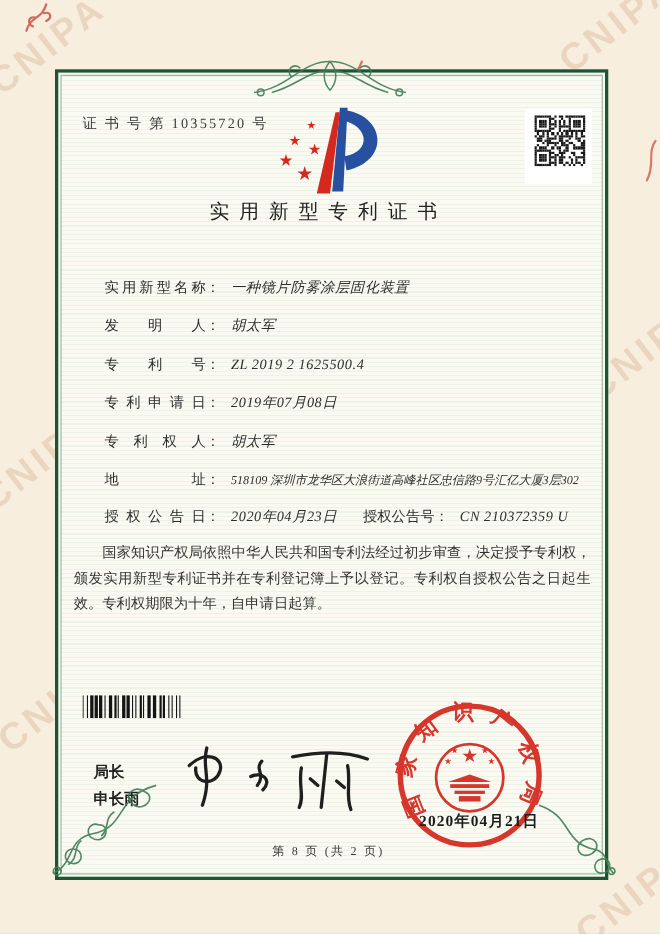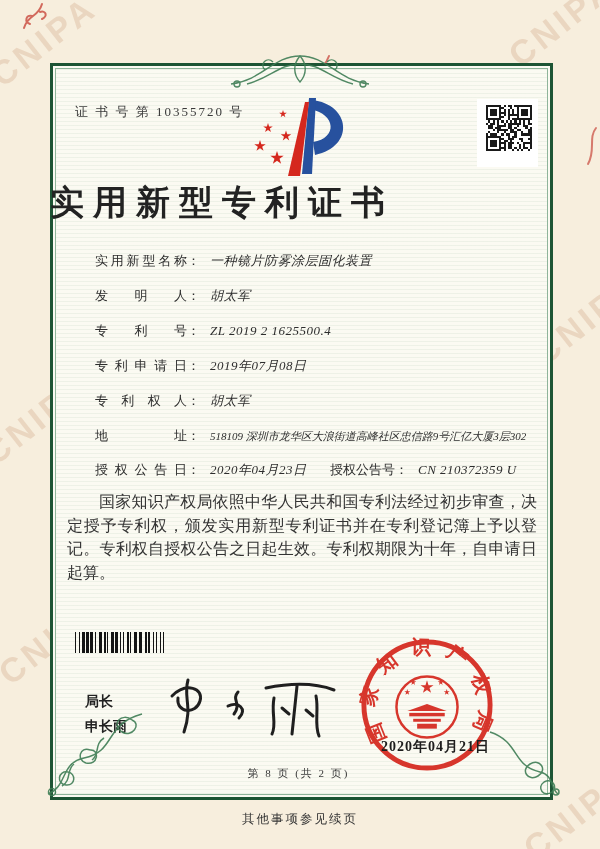--- a/index.html
+++ b/index.html
@@ -39,37 +39,37 @@
   }
   .qr{
     position:absolute; left:486px; top:105px; width:46px; height:46px;
     display:grid; grid-template-columns:repeat(21,1fr); grid-template-rows:repeat(21,1fr);
     background:#fff;
   }
   .qr div{ background:#1a1a1a; }
   .qr div.off{ background:transparent; }
 
   .title{
-    position:absolute; left:50px; top:180px; width:497px; text-align:left;
-    font-size:34px; font-weight:bold; letter-spacing:9px; color:#222;
+    position:absolute; left:50px; top:180px; width:497px; text-align:center;
+    font-size:18px; font-weight:normal; letter-spacing:9px; color:#222;
   }
 
   .fields{ position:absolute; left:75px; top:252px; width:450px; }
   .frow{ position:absolute; left:0; font-size:13px; color:#2d2d2d; white-space:nowrap; }
   .flabel{ display:inline-block; width:92px; text-align-last:justify; text-align:justify;margin-left:20px; }
   .fcolon{ display:inline-block; }
   .fvalue{ margin-left:10px; letter-spacing:0.5px;font-style:italic; }
   .fvalue.addr{ letter-spacing:0; font-size:11px; }
 
   .grant-row{ position:absolute; left:75px; top:461px; font-size:13px; color:#2d2d2d; white-space:nowrap;}
   .grant-no{ position:absolute; left:255px; top:0; }
 
   .paras{
     position:absolute; left:67px; top:490px; width:470px;
-    font-size:16px; line-height:23.5px; color:#333; text-align:justify;
+    font-size:13px; line-height:23.5px; color:#333; text-align:justify;
   }
   .paras p{ margin:0; text-indent:2em; }
 
   .barcode{
     position:absolute; left:75px; top:632px; width:168px; height:21px;
     display:flex; align-items:stretch; overflow:hidden;
   }
   .barcode span{ display:inline-block; height:100%; }
 
   .director{
@@ -742,15 +742,14 @@
     <g fill="none" stroke="#3f7d55" stroke-width="1.5" opacity="0.9">
       <path d="M4,4 C34,14 26,38 54,44 C68,47 64,60 72,66"></path>
       <path d="M44,36 c10,-6 18,6 8,12 c-10,6 -18,-6 -8,-12"></path>
       <path d="M58,54 c8,-4 14,4 8,10 c-8,6 -16,-4 -8,-10"></path>
       <circle cx="70" cy="64" r="3"></circle>
     </g>
   </svg>
 
   <div class="page-info">第 8 页 (共 2 页)</div>
 
-  <div class="note">其他事项参见续页</div>
 
 </div>
 
 </body></html>

